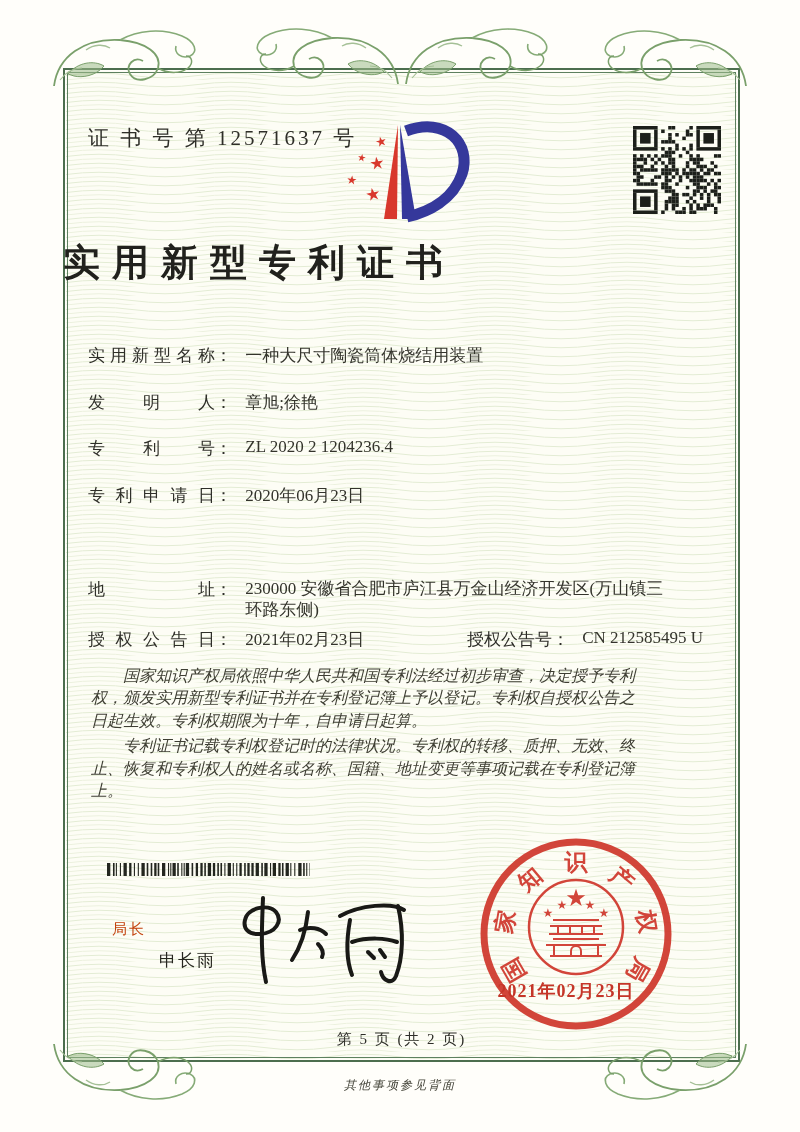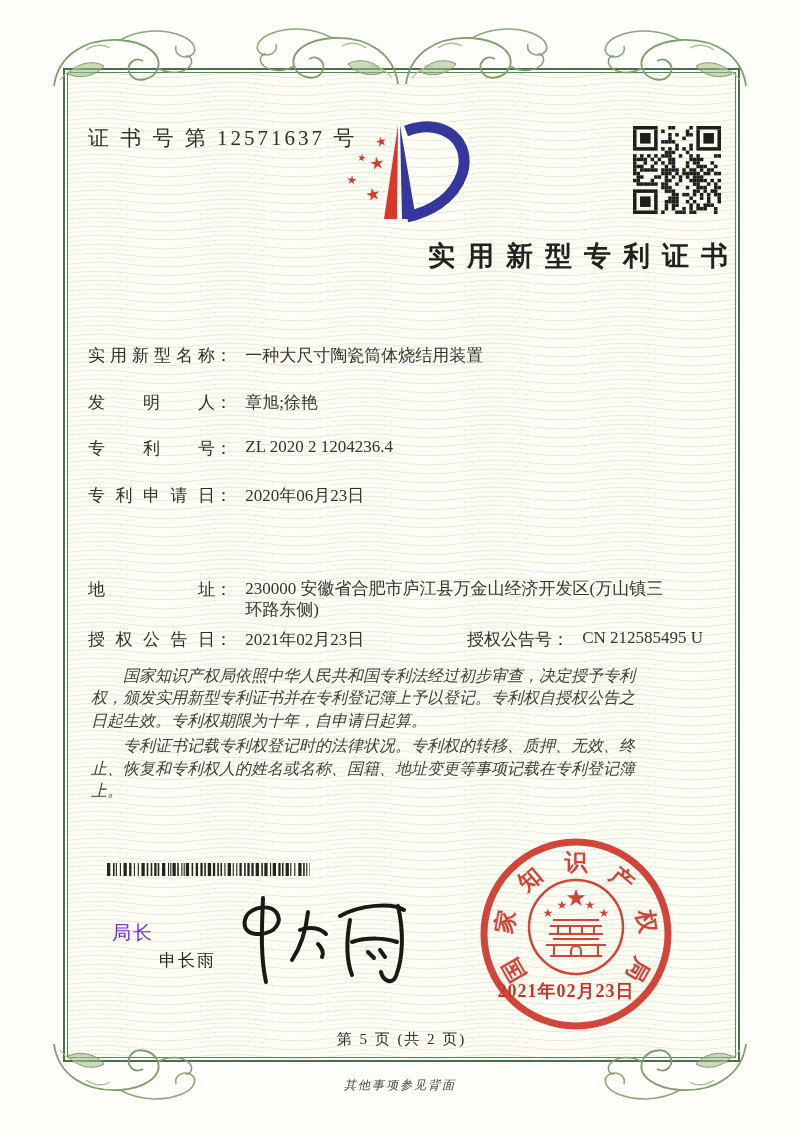--- a/index.html
+++ b/index.html
@@ -21,37 +21,37 @@
   }
   .ornaments{position:absolute;left:0;top:0;z-index:2;pointer-events:none;}
   .content{position:absolute;left:0;top:0;width:800px;height:1132px;z-index:3;}
 
   .cert-no{position:absolute;left:88px;top:124px;font-size:21px;letter-spacing:3px;color:#2e2e28;}
   .logo-svg{position:absolute;left:330px;top:110px;}
   .qr-svg{position:absolute;left:633px;top:126px;}
 
   .title{
     position:absolute;left:63px;top:238px;width:677px;margin:0;
-    text-align:right;font-size:27px;font-weight:600;letter-spacing:12px;color:#21211d;
+    text-align:left;font-size:37px;font-weight:600;letter-spacing:12px;color:#21211d;
   }
 
   .frow{position:absolute;left:88px;font-size:17px;white-space:nowrap;}
   .flabel{display:inline-block;width:127px;text-align:justify;text-align-last:justify;color:#2f2f29;vertical-align:top;}
   .fcolon{display:inline-block;color:#2f2f29;}
   .fvalue{display:inline-block;margin-left:9px;color:#34342c;vertical-align:top;}
   .fvalue.wrap{white-space:normal;width:424px;line-height:21px;}
   .frow .pair2{position:absolute;left:347px;top:0;margin-left:32px;}
 
   .paras{position:absolute;left:88px;top:662px;width:562px;font-size:16px;line-height:22.4px;
     font-style:italic;color:#3e3e33;}
   .paras p{margin:3px;text-indent:2em;}
 
   .barcode-svg{position:absolute;left:107px;top:863px;}
-  .director-title{position:absolute;left:112px;top:920px;font-size:19px;letter-spacing:2px;
-    font-family:"Liberation Sans","DejaVu Sans",sans-serif;color:#6d28d9;text-align:center;}
+  .director-title{position:absolute;left:112px;top:920px;font-size:15px;letter-spacing:2px;
+    font-family:"Liberation Sans","DejaVu Sans",sans-serif;color:#c2410c;text-align:center;}
   .director-name{position:absolute;left:112px;top:949px;font-size:17px;letter-spacing:2px;
     font-family:"Liberation Sans","DejaVu Sans",sans-serif;color:#26261f;margin-left:47px;}
   .signature-svg{position:absolute;left:225px;top:885px;}
   .seal-svg{position:absolute;left:470px;top:828px;}
   .seal-date{position:absolute;left:460px;top:979px;width:212px;text-align:center;
     font-size:18px;letter-spacing:1px;color:#c53528;font-weight:600;}
 
   .footer-page{position:absolute;left:63px;top:1030px;width:677px;text-align:center;
     font-size:15px;letter-spacing:2px;color:#2e2e28;}
   .back-note{position:absolute;left:0;top:1077px;width:800px;text-align:center;

